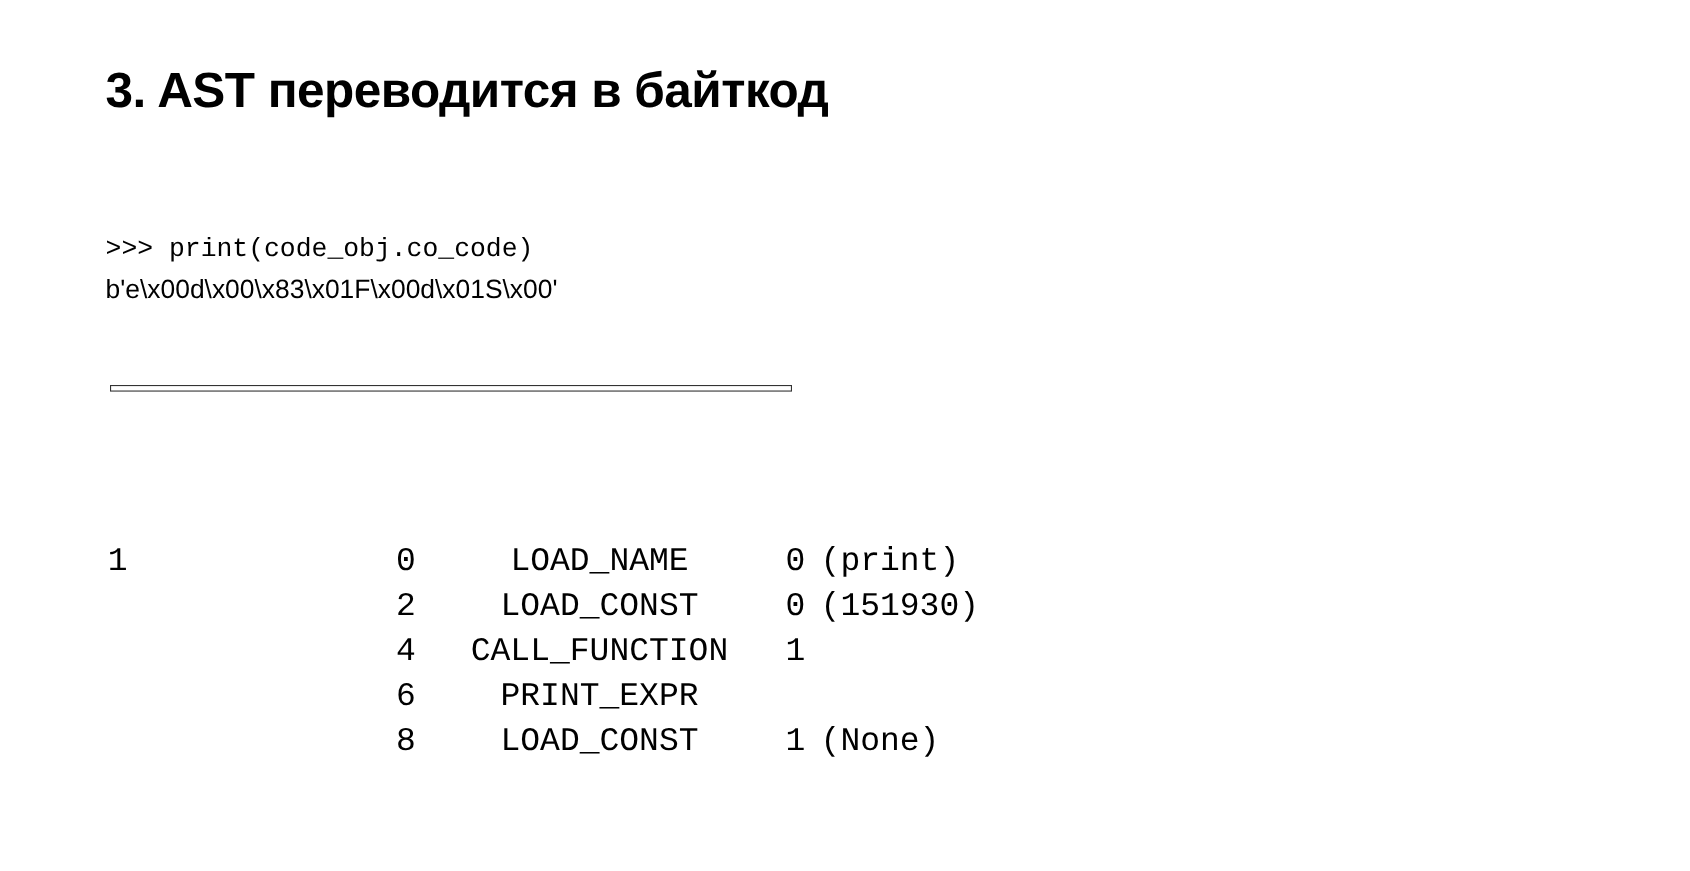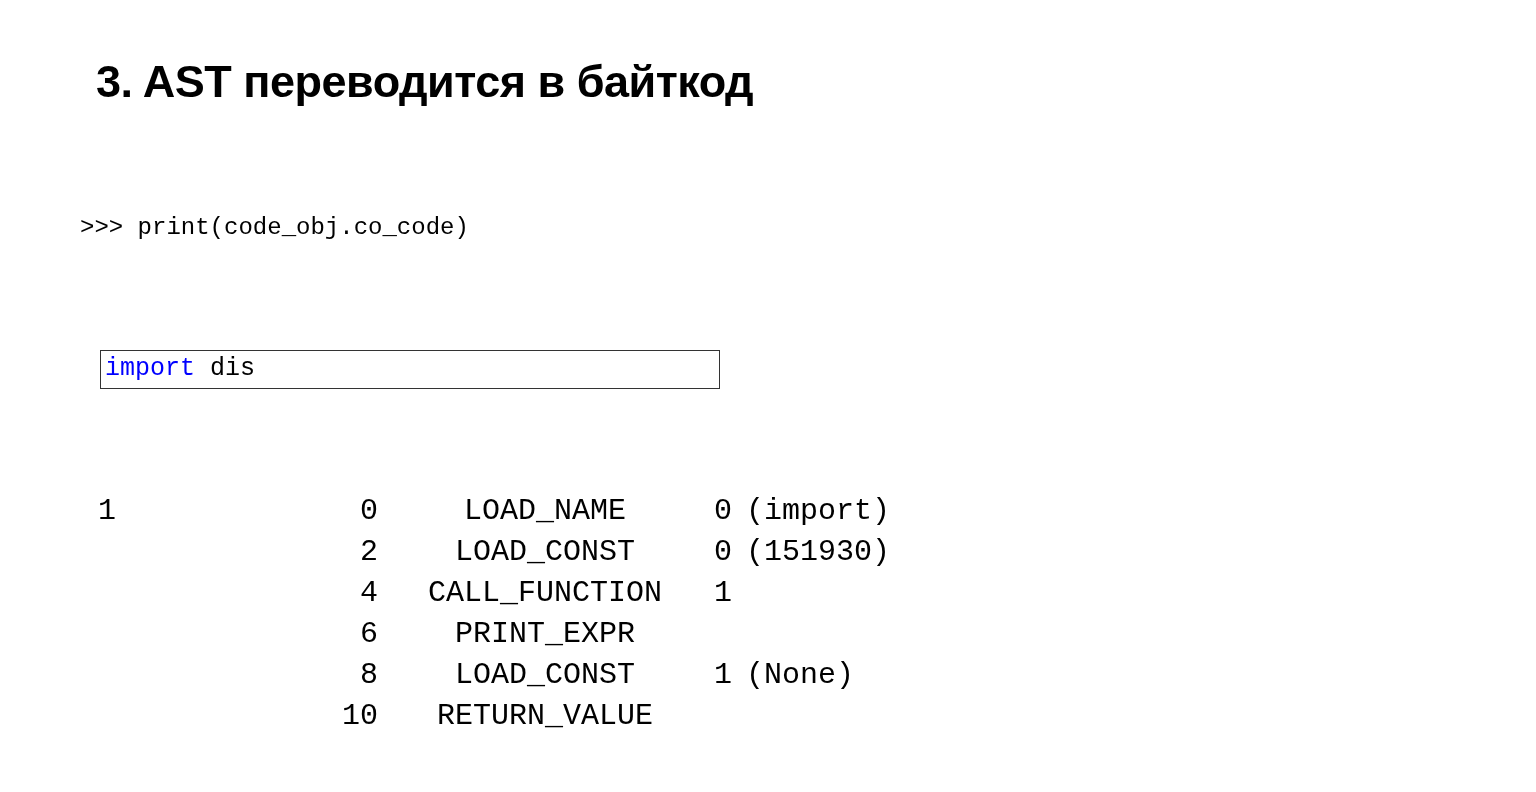--- a/index.html
+++ b/index.html
@@ -20,21 +20,21 @@
   .title {
     position: absolute;
     left: 96px;
     top: 56px;
     font-size: 45px;
     font-weight: 700;
     letter-spacing: -0.5px;
   }
   .repl-block {
     position: absolute;
-    left: 80px;
+    left: 96px;
     top: 210px;
     font-size: 24px;
     line-height: 1.5;
   }
   .mono {
     font-family: "Courier New", Courier, monospace;
   }
   .sans {
     font-family: Arial, Helvetica, sans-serif;
   }
@@ -89,34 +89,34 @@
 </style>
 </head>
 <body>
 
 <div class="slide">
 
   <div class="title">3. AST переводится в байткод</div>
 
   <div class="repl-block">
     <div class="mono">&gt;&gt;&gt; print(code_obj.co_code)</div>
+    <div class="sans">b'e\x00d\x00\x83\x01F\x00d\x01S\x00'</div>
   </div>
 
   <div class="code-box">
-    <div><span class="kw">import</span><span> dis</span></div>
   </div>
 
   <table class="bytecode-table">
     <tbody>
       <tr>
         <td class="col-line">1</td>
         <td class="col-offset">0</td>
         <td class="col-op">LOAD_NAME</td>
         <td class="col-arg">0</td>
-        <td class="col-argval">(import)</td>
+        <td class="col-argval">(print)</td>
       </tr>
       <tr>
         <td class="col-line"></td>
         <td class="col-offset">2</td>
         <td class="col-op">LOAD_CONST</td>
         <td class="col-arg">0</td>
         <td class="col-argval">(151930)</td>
       </tr>
       <tr>
         <td class="col-line"></td>
@@ -132,23 +132,16 @@
         <td class="col-arg"></td>
         <td class="col-argval"></td>
       </tr>
       <tr>
         <td class="col-line"></td>
         <td class="col-offset">8</td>
         <td class="col-op">LOAD_CONST</td>
         <td class="col-arg">1</td>
         <td class="col-argval">(None)</td>
       </tr>
-      <tr>
-        <td class="col-line"></td>
-        <td class="col-offset">10</td>
-        <td class="col-op">RETURN_VALUE</td>
-        <td class="col-arg"></td>
-        <td class="col-argval"></td>
-      </tr>
     </tbody>
   </table>
 
 </div>
 
 </body></html>

